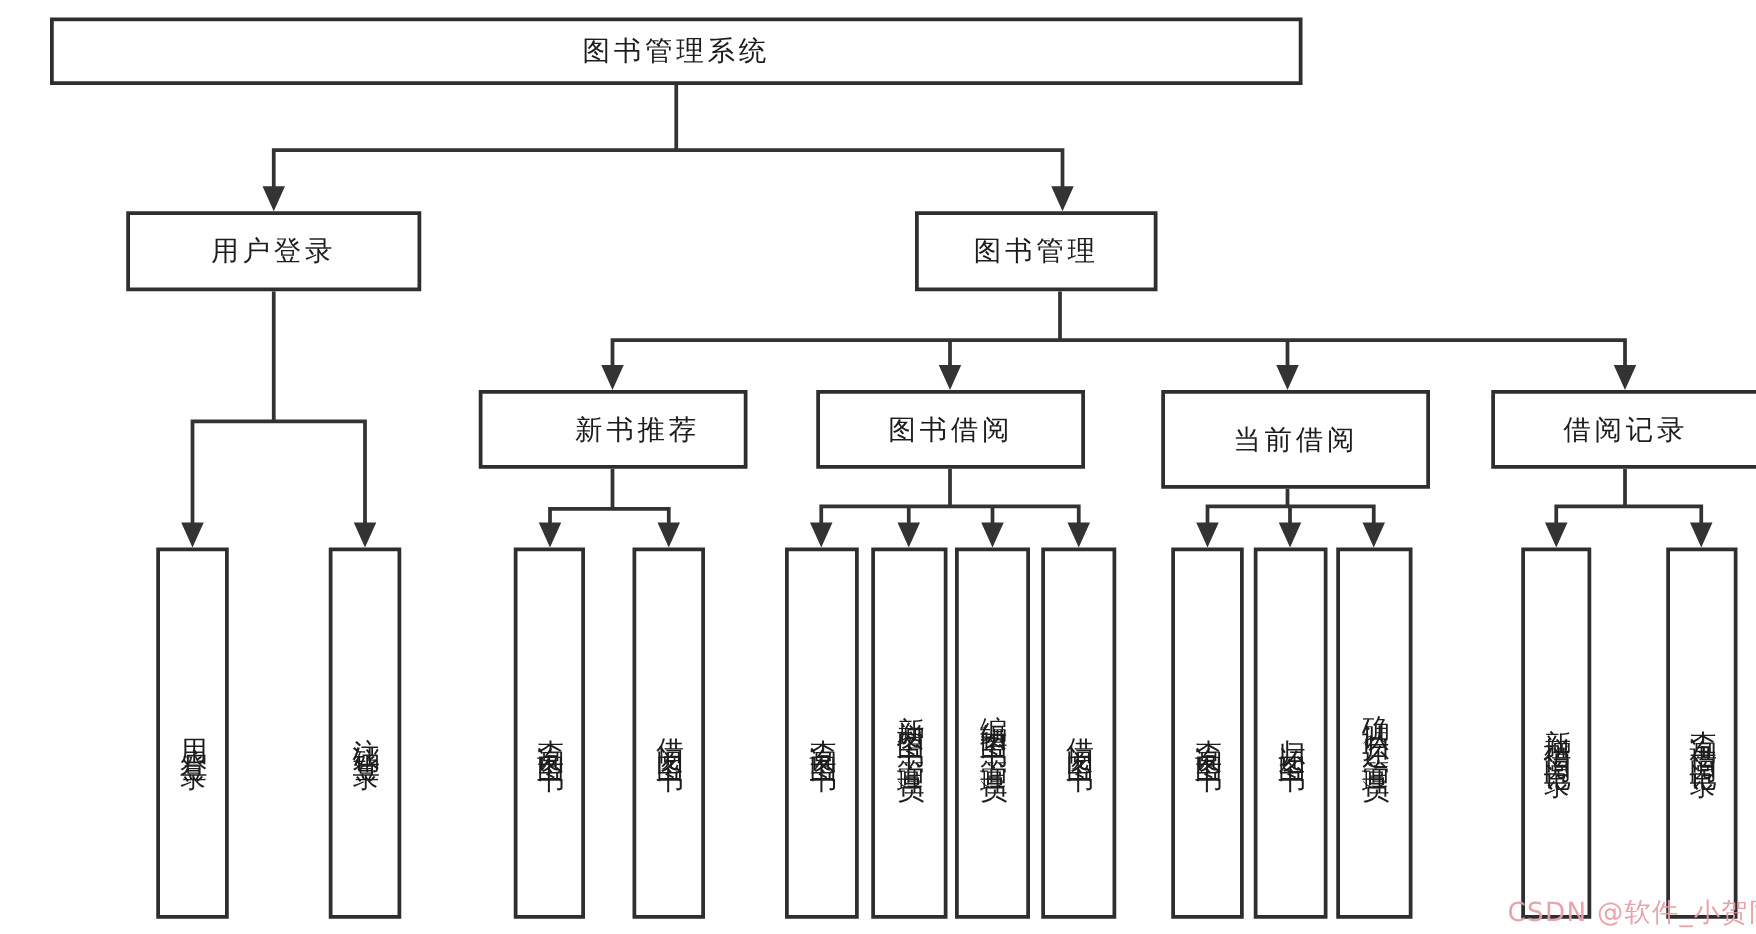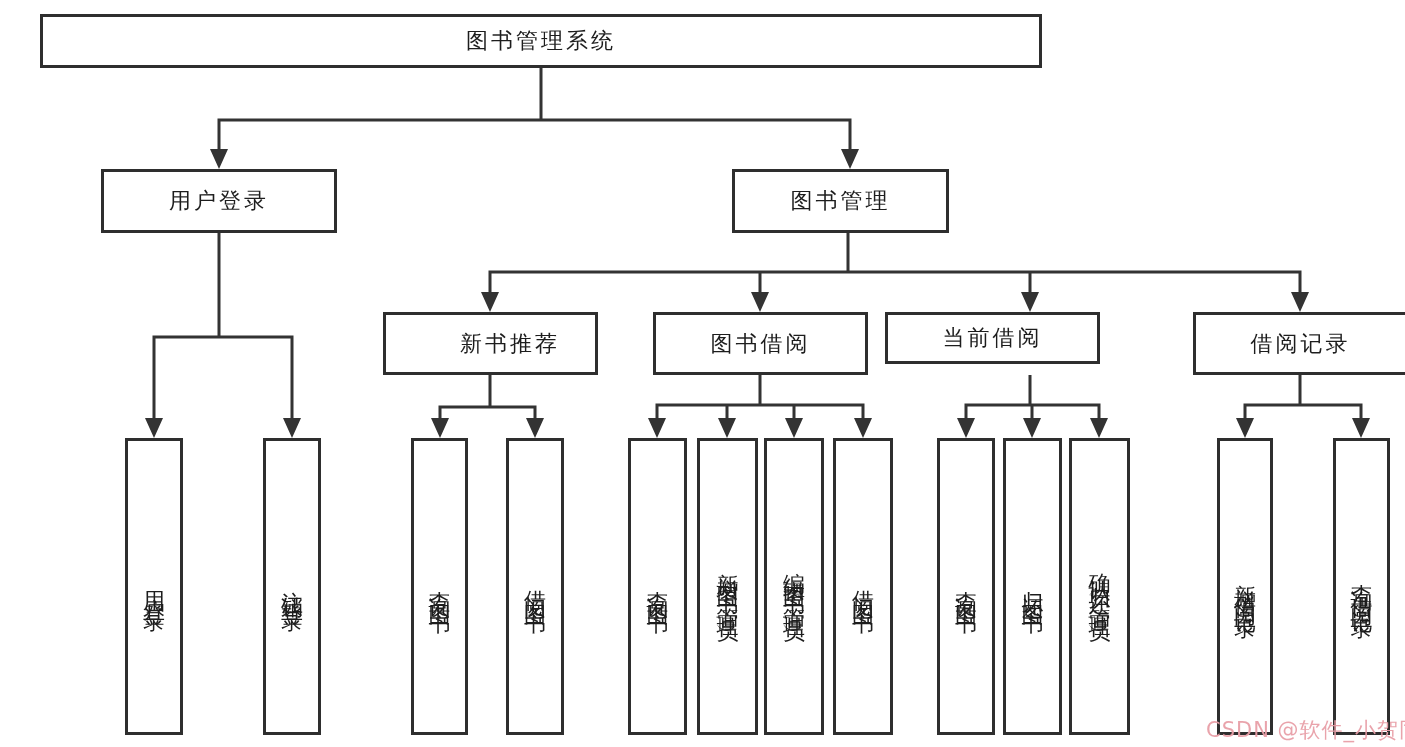--- a/index.html
+++ b/index.html
@@ -109,25 +109,25 @@
              M937 418 H955 L946 438 Z
              M1003 418 H1021 L1012 438 Z
              M1070 418 H1088 L1079 438 Z
              M1216 418 H1234 L1225 438 Z
              M1332 418 H1350 L1341 438 Z"></path>
   </svg>
 
   <div class="node h-node" style="left:20px; top:14px; width:1002px; height:54px;">图书管理系统</div>
 
   <div class="node h-node" style="left:81px; top:169px; width:236px; height:64px;">用户登录</div>
-  <div class="node h-node" style="left:712px; top:169px; width:217px; height:64px;">图书管理</div>
+  <div class="node h-node" style="left:712px; top:169px; width:194px; height:64px;">图书管理</div>
 
   <div class="node h-node" style="left:363px; top:312px; width:215px; height:63px;padding-left:39px;">新书推荐</div>
   <div class="node h-node" style="left:633px; top:312px; width:215px; height:63px;">图书借阅</div>
-  <div class="node h-node" style="left:865px; top:312px; width:215px; height:52px;">当前借阅</div>
+  <div class="node h-node" style="left:909px; top:312px; width:215px; height:79px;">当前借阅</div>
   <div class="node h-node" style="left:1173px; top:312px; width:215px; height:63px;">借阅记录</div>
 
   <div class="node v-node" style="left:105px; top:438px; width:58px; height:297px;">
     <span>用户登录</span>
   </div>
   <div class="node v-node" style="left:243px; top:438px; width:58px; height:297px;">
     <span>注销登录</span>
   </div>
 
   <div class="node v-node" style="left:391px; top:438px; width:57px; height:297px;">

